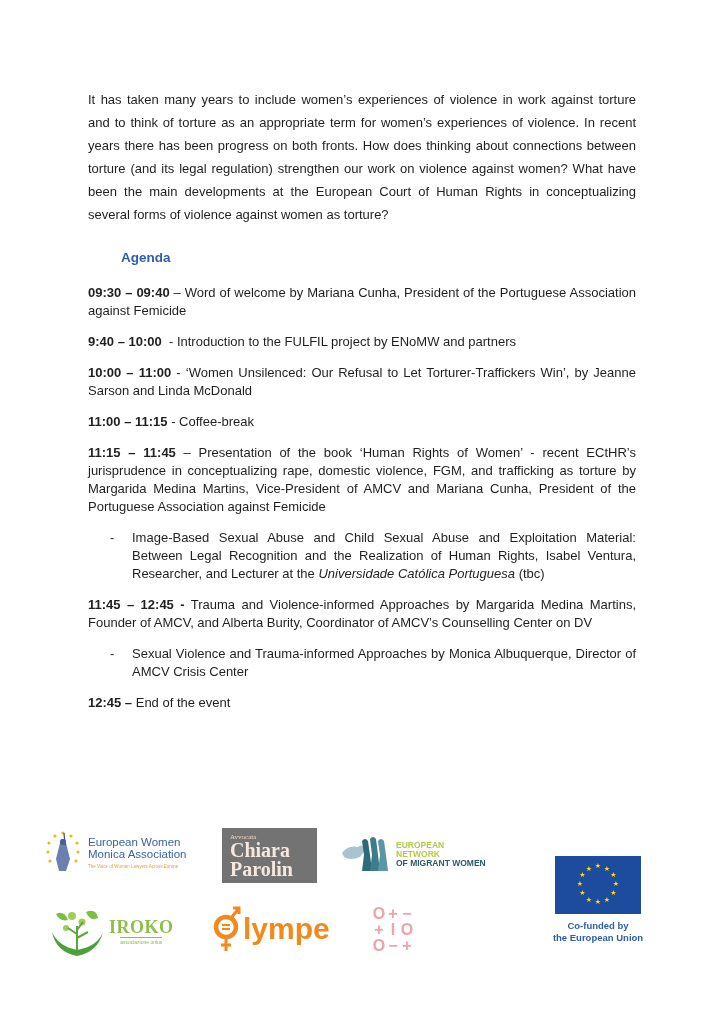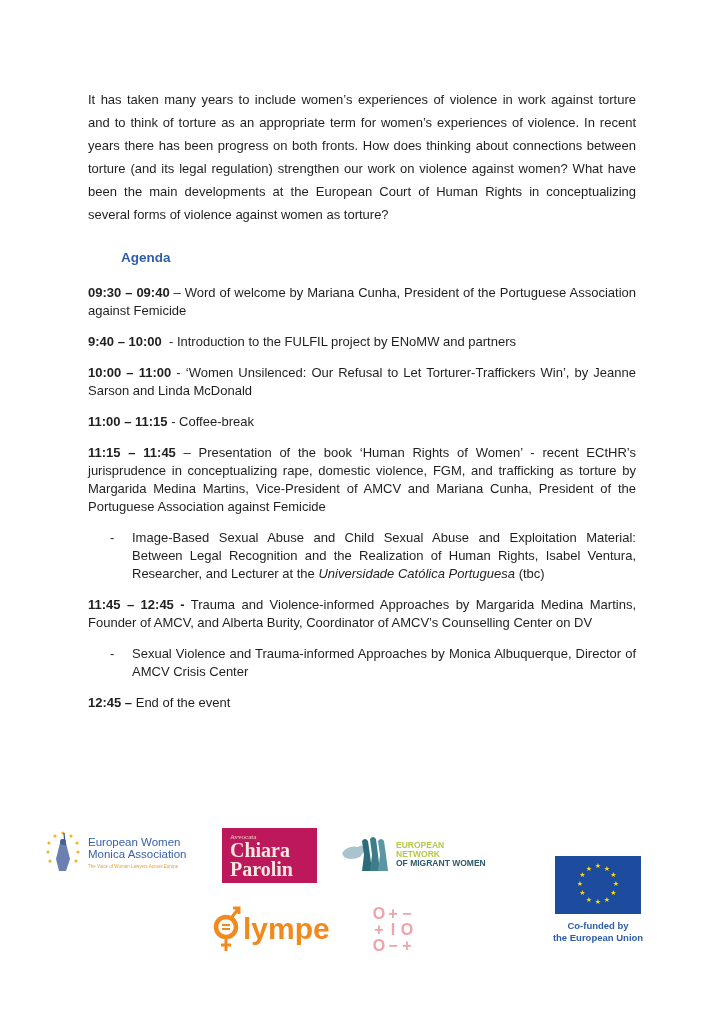--- a/index.html
+++ b/index.html
@@ -18,21 +18,21 @@
     .sub-item em { font-style: italic; }
 
     .logo { position: absolute; display: flex; align-items: center; }
     
     .ewla { left: 44px; top: 826px; width: 160px; height: 52px; }
     .ewla-mark { width: 38px; height: 46px; position: relative; flex: 0 0 38px; }
     .ewla-text { margin-left: 6px; display: flex; flex-direction: column; }
     .ewla-name { font-size: 11.5px; line-height: 12px; color: #3a62a6; }
     .ewla-tag { font-size: 4.5px; color: #e0a040; margin-top: 4px; white-space: nowrap; }
     
-    .chiara { left: 222px; top: 828px; width: 95px; height: 55px; background: #be185d; flex-direction: column; justify-content: center; align-items: flex-start; padding-left: 8px; }
+    .chiara { left: 222px; top: 828px; width: 95px; height: 55px; background: #737373; flex-direction: column; justify-content: center; align-items: flex-start; padding-left: 8px; }
     .chiara-small { font-family: "Liberation Serif", serif; font-size: 7px; color: #f2d6c6; line-height: 8px; }
     .chiara-big { font-family: "Liberation Serif", serif; font-size: 20px; font-weight: bold; color: #f6e8df; line-height: 19px; }
     
     .enomw { left: 340px; top: 834px; width: 150px; height: 40px; }
     .enomw-mark { width: 52px; height: 38px; position: relative; flex: 0 0 52px; }
     .enomw-text { margin-left: 4px; font-weight: bold; font-size: 8.5px; line-height: 9px; }
     .enomw-line1 { color: #b5c94a; }
     .enomw-line2 { color: #2c5a6a; }
     
     .eu { left: 548px; top: 856px; width: 100px; height: 90px; flex-direction: column; align-items: center; }
@@ -150,20 +150,37 @@
             <text x="34" y="14.5">★</text>
         </g>
       </svg>
     </div>
     <div class="eu-caption">
       <div>Co-funded by</div>
       <div>the European Union</div>
     </div>
   </div>
 
+  <div class="logo iroko">
+    <div class="iroko-mark">
+      <svg width="55" height="58" viewBox="0 0 55 58">
+        <path d="M6 12 Q14 8 18 18 Q10 20 6 12 Z" fill="#7bbf45"></path>
+        <path d="M36 10 Q46 6 48 16 Q40 20 36 10 Z" fill="#7bbf45"></path>
+        <circle cx="22" cy="14" r="4" fill="#9ccf5a"></circle>
+        <circle cx="32" cy="20" r="3.5" fill="#9ccf5a"></circle>
+        <circle cx="16" cy="26" r="3" fill="#9ccf5a"></circle>
+        <path d="M27 48 L27 24 M27 32 L18 26 M27 28 L33 20 M27 36 L38 30" stroke="#5aa83a" stroke-width="2" fill="none"></path>
+        <path d="M2 30 Q6 50 27 54 Q48 50 53 30 Q48 44 27 48 Q8 44 2 30 Z" fill="#4aa33a"></path>
+      </svg>
+    </div>
+    <div class="iroko-text">
+      <span class="iroko-name">IROKO</span>
+      <span class="iroko-sub">associazione onlus</span>
+    </div>
+  </div>
 
   <div class="logo olympe">
     <div class="olympe-mark">
       <svg width="30" height="52" viewBox="0 0 30 52">
         <circle cx="14" cy="24" r="10" fill="none" stroke="#f08a1c" stroke-width="4.5"></circle>
         <path d="M20 14 L27 5 M21 5 L27 5 L27 11" stroke="#f08a1c" stroke-width="3" fill="none"></path>
         <path d="M14 34 L14 48 M9 42 L19 42" stroke="#f08a1c" stroke-width="3"></path>
         <path d="M10 22 L18 22 M10 26 L18 26" stroke="#f08a1c" stroke-width="2"></path>
       </svg>
     </div>

